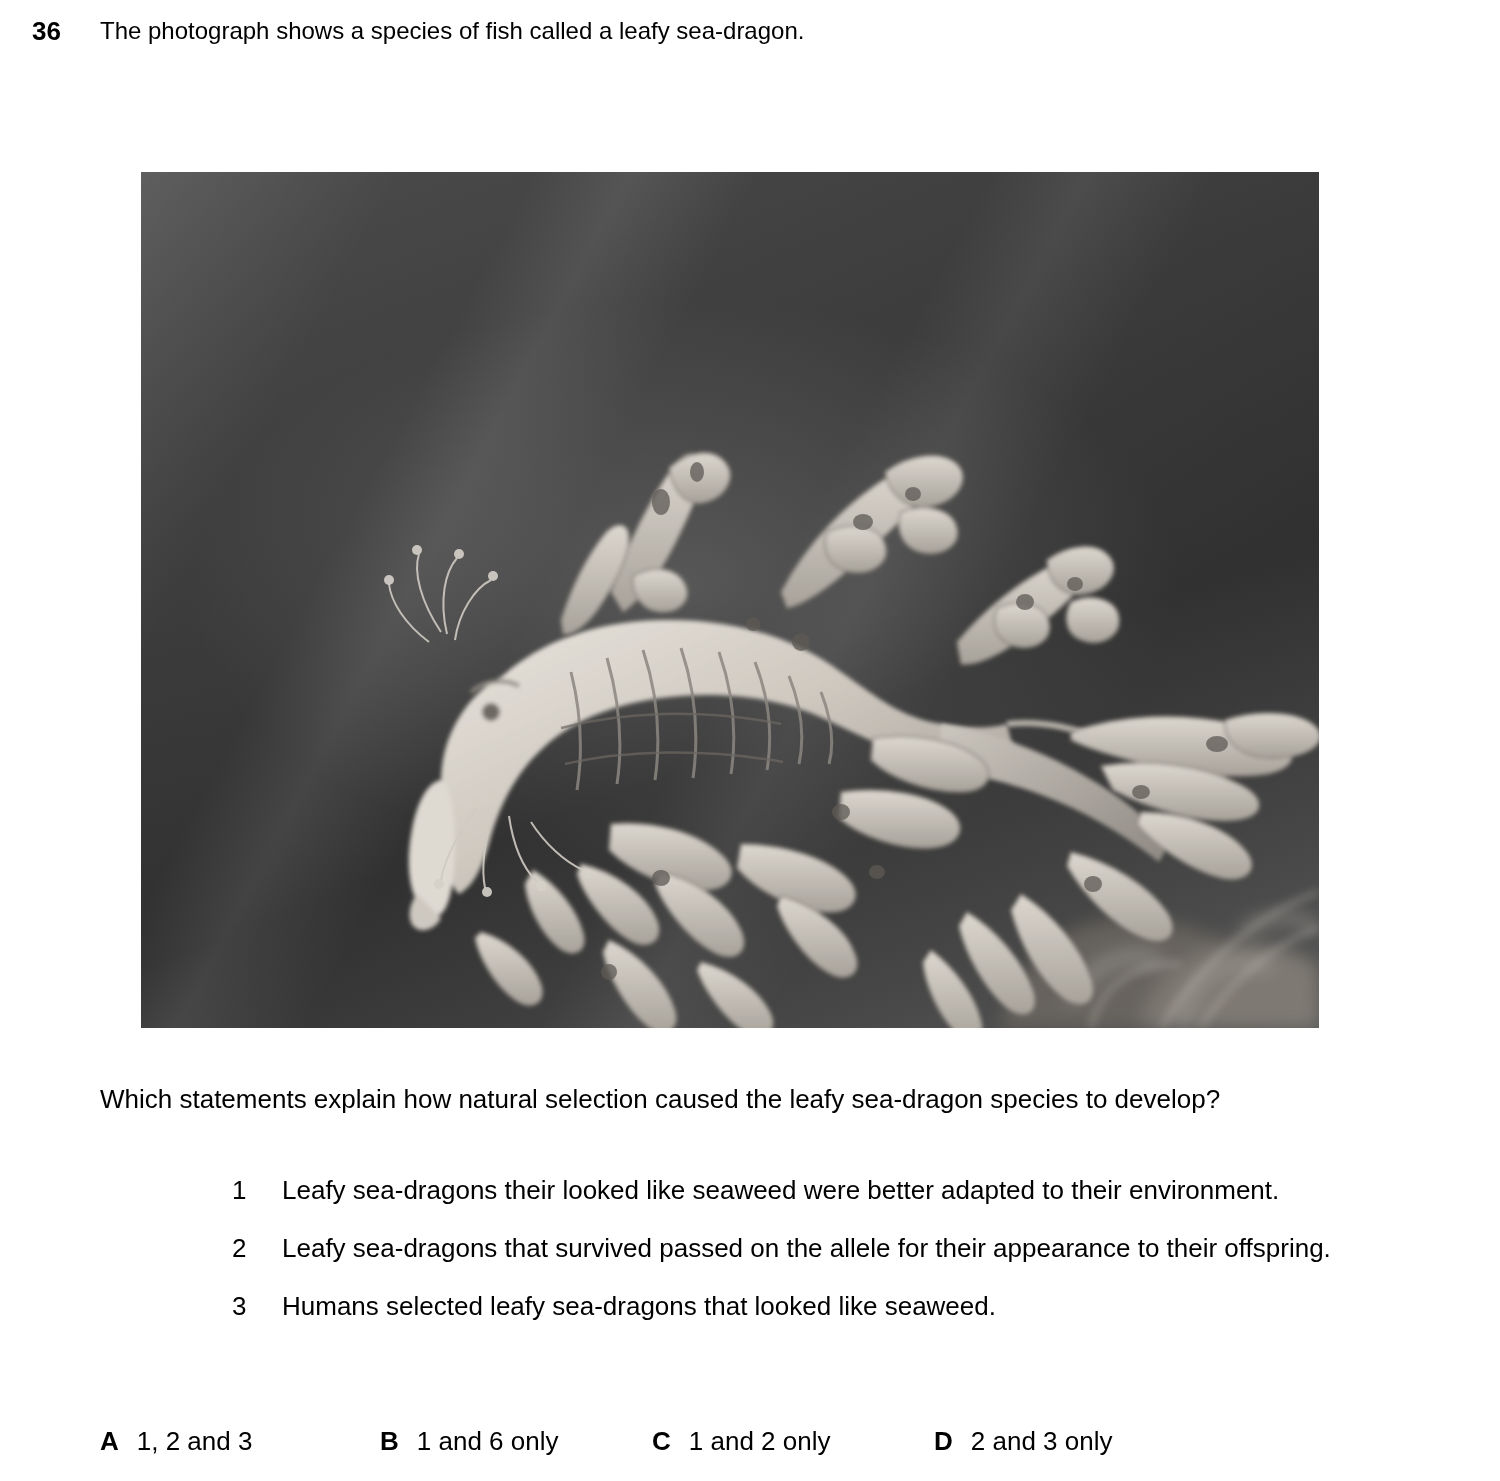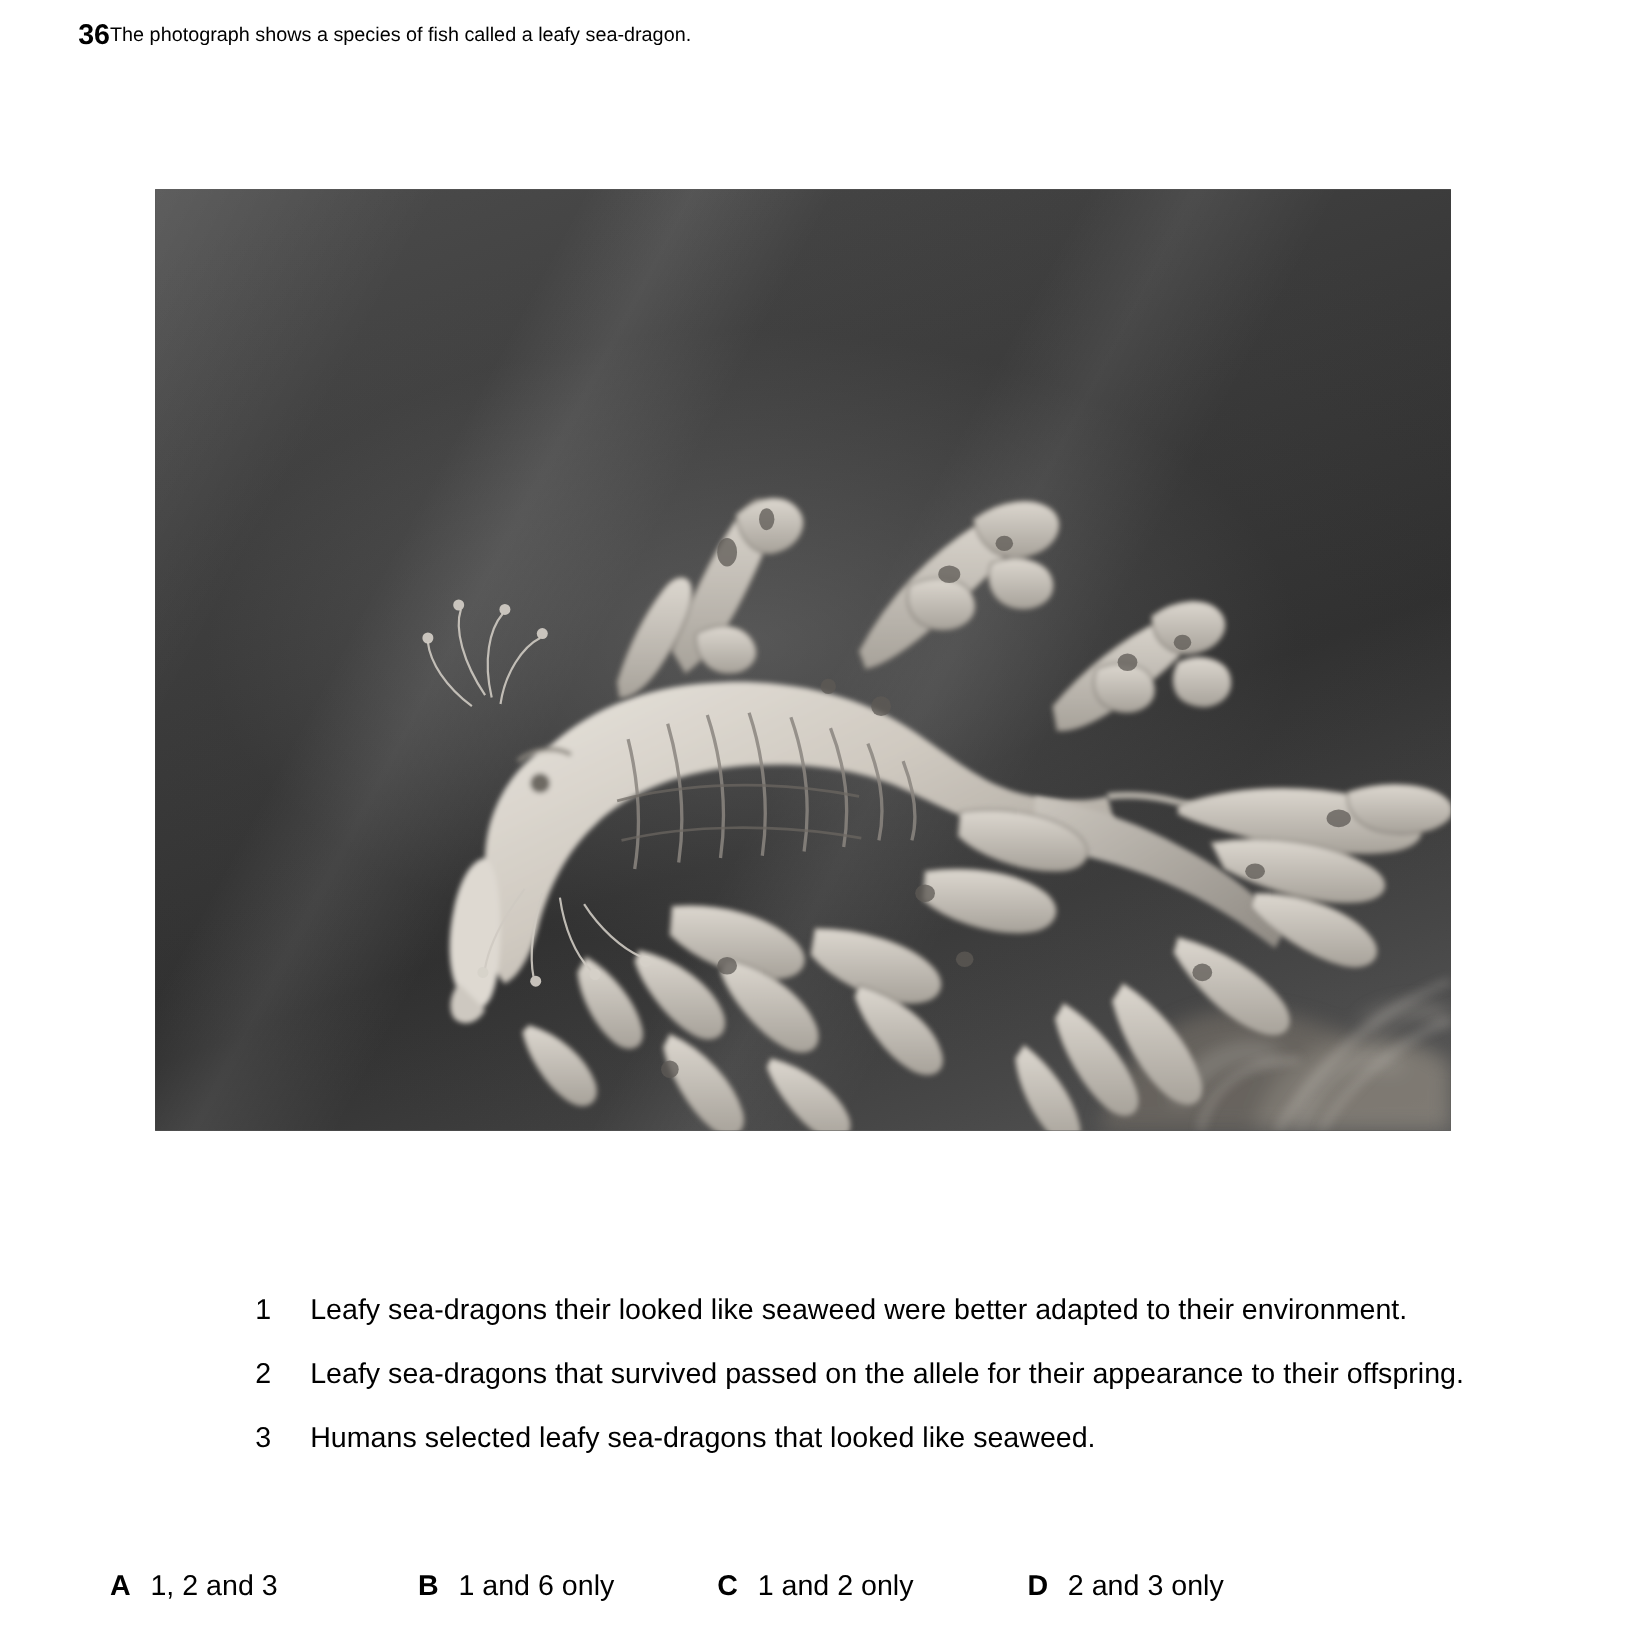--- a/index.html
+++ b/index.html
@@ -23,31 +23,30 @@
   }
 
   
   .q-header {
     position: absolute;
     left: 32px;
     top: 14px;
     width: 1430px;
     display: flex;
     align-items: flex-start;
-    text-align: right;
   }
   .q-number {
     font-weight: bold;
     font-size: 26px;
     line-height: 34px;
     width: 68px;
     flex: 0 0 68px;
   }
   .q-stem {
-    font-size: 18px;
+    font-size: 24px;
     line-height: 34px;
   }
 
   .q-line2 {
     position: absolute;
     left: 100px;
     top: 83px;
     font-size: 26px;
     line-height: 34px;
     width: 1360px;
@@ -293,20 +292,21 @@
           <ellipse cx="612" cy="452" rx="7" ry="7"></ellipse>
           <ellipse cx="700" cy="640" rx="9" ry="8"></ellipse>
           <ellipse cx="736" cy="700" rx="8" ry="7"></ellipse>
           <ellipse cx="520" cy="706" rx="9" ry="8"></ellipse>
           <ellipse cx="468" cy="800" rx="8" ry="8"></ellipse>
         </g>
       </svg>
     </div>
   </div>
 
+  <div class="lead-in">Which statements explain how natural selection caused the leafy sea-dragon species to develop?</div>
 
   <div class="statements">
     <div class="statement">
       <div class="num">1</div>
       <div class="txt">Leafy sea-dragons their looked like seaweed were better adapted to their environment.</div>
     </div>
     <div class="statement">
       <div class="num">2</div>
       <div class="txt">Leafy sea-dragons that survived passed on the allele for their appearance to their offspring.</div>
     </div>

